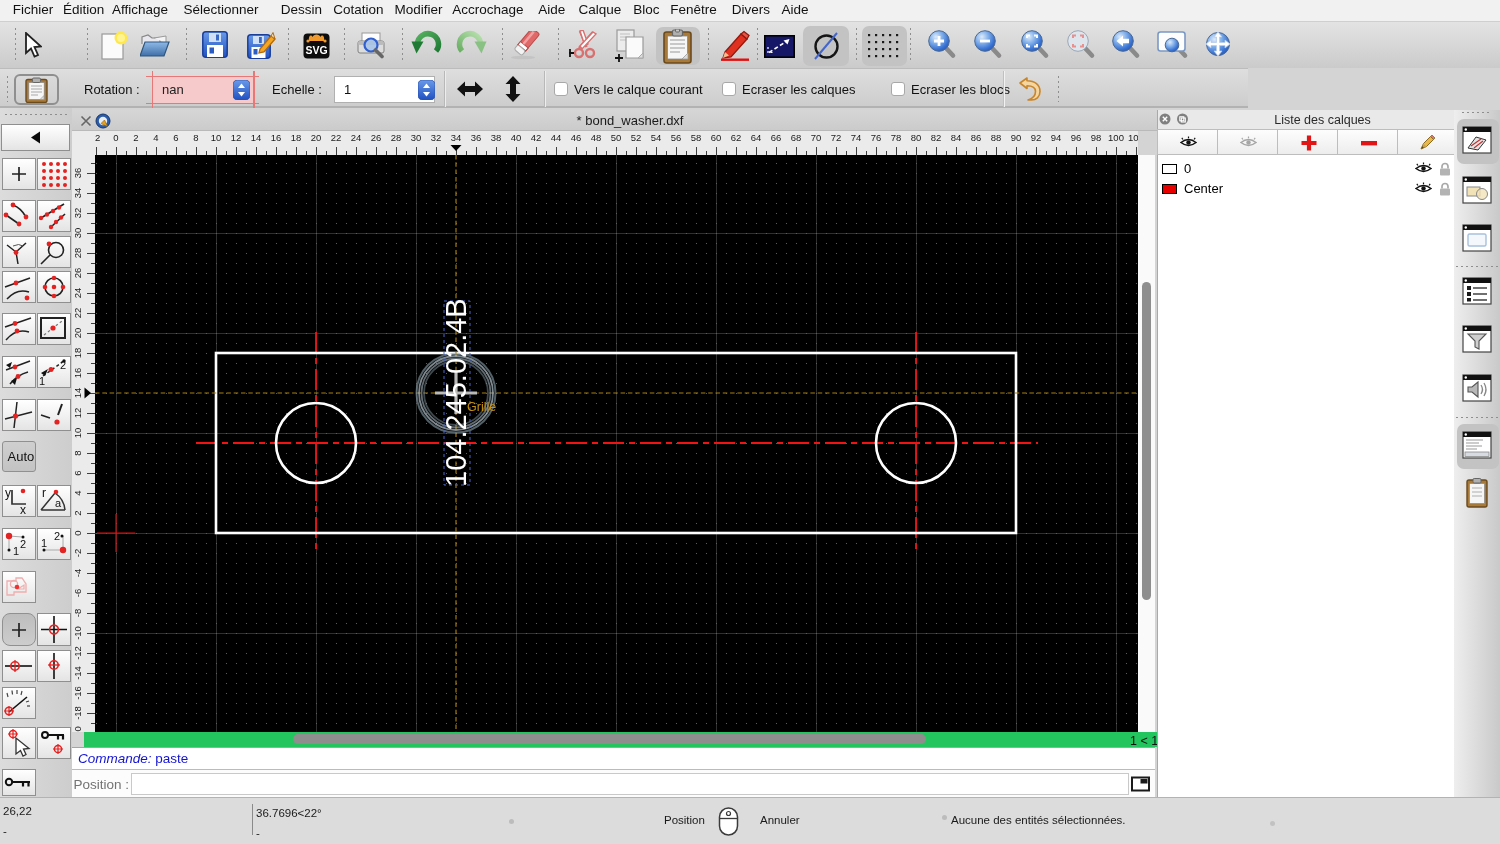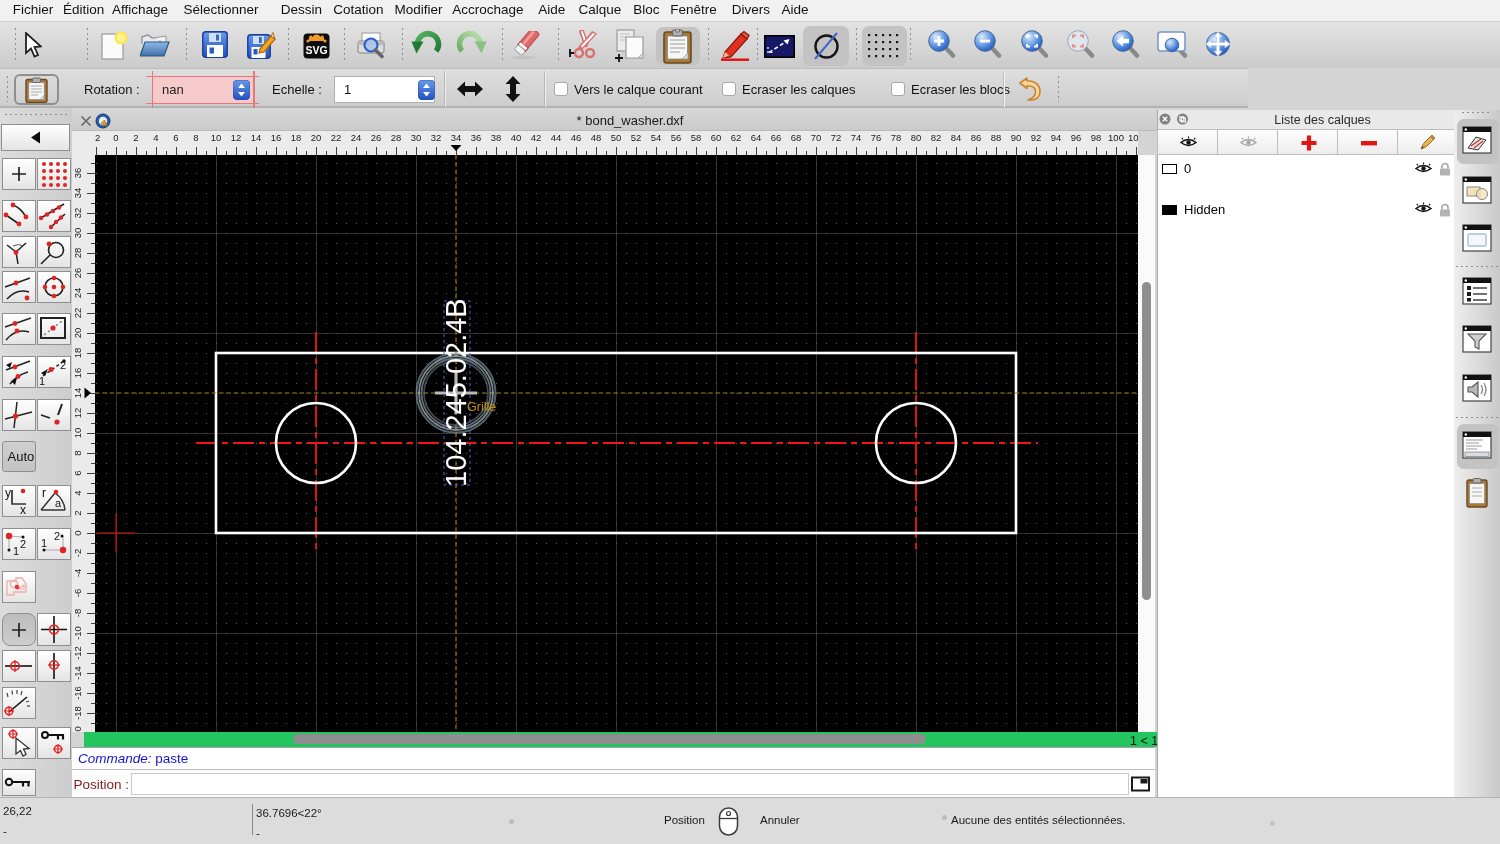--- a/index.html
+++ b/index.html
@@ -16,21 +16,21 @@
 .lbtn{position:absolute;border:1px solid #8f8f8f;background:linear-gradient(#ffffff,#efefef 60%,#e4e4e4)}
 .lbtnp{position:absolute;border:1px solid #909090;background:linear-gradient(#cfcfcf,#c3c3c3);border-radius:3px}
 #tabbar{left:72px;top:110px;width:1085px;height:21px;background:linear-gradient(#d6d6d6,#cbcbcb);border-bottom:1px solid #b9b9b9}
 #hruler{left:95px;top:131px;width:1043px;height:24px;background:#ebebeb;overflow:hidden}
 #vruler{left:72px;top:155px;width:23px;height:577px;background:#ebebeb;overflow:hidden}
 #corner{left:72px;top:131px;width:23px;height:24px;background:#ebebeb}
 #canvas{left:95px;top:155px;width:1043px;height:577px;background:#000;overflow:hidden}
 #vscroll{left:1138px;top:155px;width:17px;height:577px;background:#fafafa}
 #hscrollbar{left:84px;top:732px;width:1096px;height:15px;background:#22c55e}
 #cmdbar{left:72px;top:747px;width:1083px;height:22px;background:#fff;border-top:1px solid #a5a5a5;font-size:13.5px;color:#1414d2}
-#posbar{left:72px;top:769px;width:1083px;height:28px;background:#fcfcfc;border-top:1px solid #bbb;font-size:13.5px;color:#7f1d1d}
+#posbar{left:72px;top:769px;width:1083px;height:28px;background:#fcfcfc;border-top:1px solid #bbb;font-size:13.5px;color:#737373}
 #statusbar{left:0;top:797px;width:1500px;height:47px;background:#dcdcdc;border-top:1px solid #b3b3b3;font-size:11.5px;color:#1a1a1a}
 #rpanel{left:1157px;top:110px;width:297px;height:687px;background:#e9e9e9;border-left:1px solid #a9a9a9}
 #dock{left:1454px;top:110px;width:46px;height:687px;background:linear-gradient(90deg,#eee,#c9c9c9)}
 .rtbtn{position:absolute;top:19px;height:26px;border:1px solid #bdbdbd;background:linear-gradient(#fdfdfd,#ededed)}
 .lrow{position:absolute;left:0;width:296px;height:20.4px;font-size:13px;color:#000}
 .sw{position:absolute;left:4px;top:5px;width:15px;height:10px;border:1.6px solid #000}
 .dockbtn{position:absolute;left:5px;width:36px}
 .hsep{position:absolute;height:1px;background-image:repeating-linear-gradient(90deg,#8e8e8e 0 1.6px,transparent 1.6px 5px)}
 </style></head>
 <body>
@@ -905,23 +905,23 @@
       <svg style="position:absolute;left:257px;top:2.5px" width="17" height="13">
         <path d="M1,6.5 Q8.5,0.5 16,6.5 Q8.5,12.5 1,6.5 Z" fill="none" stroke="#111" stroke-width="1.5"></path>
         <circle cx="8.5" cy="6.5" r="2.2" fill="#111"></circle>
         <path d="M3,3.5 L1.8,1.8 M8.5,2.2 L8.5,0.4 M14,3.5 L15.2,1.8" stroke="#111" stroke-width="1.2"></path>
       </svg>
       <svg style="position:absolute;left:281px;top:3px" width="12" height="14">
         <path d="M3,6.5 V4.5 A3,3 0 0 1 9,4.5 V6.5" fill="none" stroke="#a8a8a8" stroke-width="1.7"></path>
         <rect x="1" y="6.5" width="10" height="7" rx="1" fill="#b3b3b3"></rect>
       </svg>
     </div>
-<div class="lrow" style="top:89.8px">
-      <div class="sw" style="background:#000"></div>
-      <span style="position:absolute;left:26px;top:2px">Hidden</span>
+<div class="lrow" style="top:69.4px">
+      <div class="sw" style="background:#e80000"></div>
+      <span style="position:absolute;left:26px;top:2px">Center</span>
       <svg style="position:absolute;left:257px;top:2.5px" width="17" height="13">
         <path d="M1,6.5 Q8.5,0.5 16,6.5 Q8.5,12.5 1,6.5 Z" fill="none" stroke="#111" stroke-width="1.5"></path>
         <circle cx="8.5" cy="6.5" r="2.2" fill="#111"></circle>
         <path d="M3,3.5 L1.8,1.8 M8.5,2.2 L8.5,0.4 M14,3.5 L15.2,1.8" stroke="#111" stroke-width="1.2"></path>
       </svg>
       <svg style="position:absolute;left:281px;top:3px" width="12" height="14">
         <path d="M3,6.5 V4.5 A3,3 0 0 1 9,4.5 V6.5" fill="none" stroke="#a8a8a8" stroke-width="1.7"></path>
         <rect x="1" y="6.5" width="10" height="7" rx="1" fill="#b3b3b3"></rect>
       </svg>
     </div>

